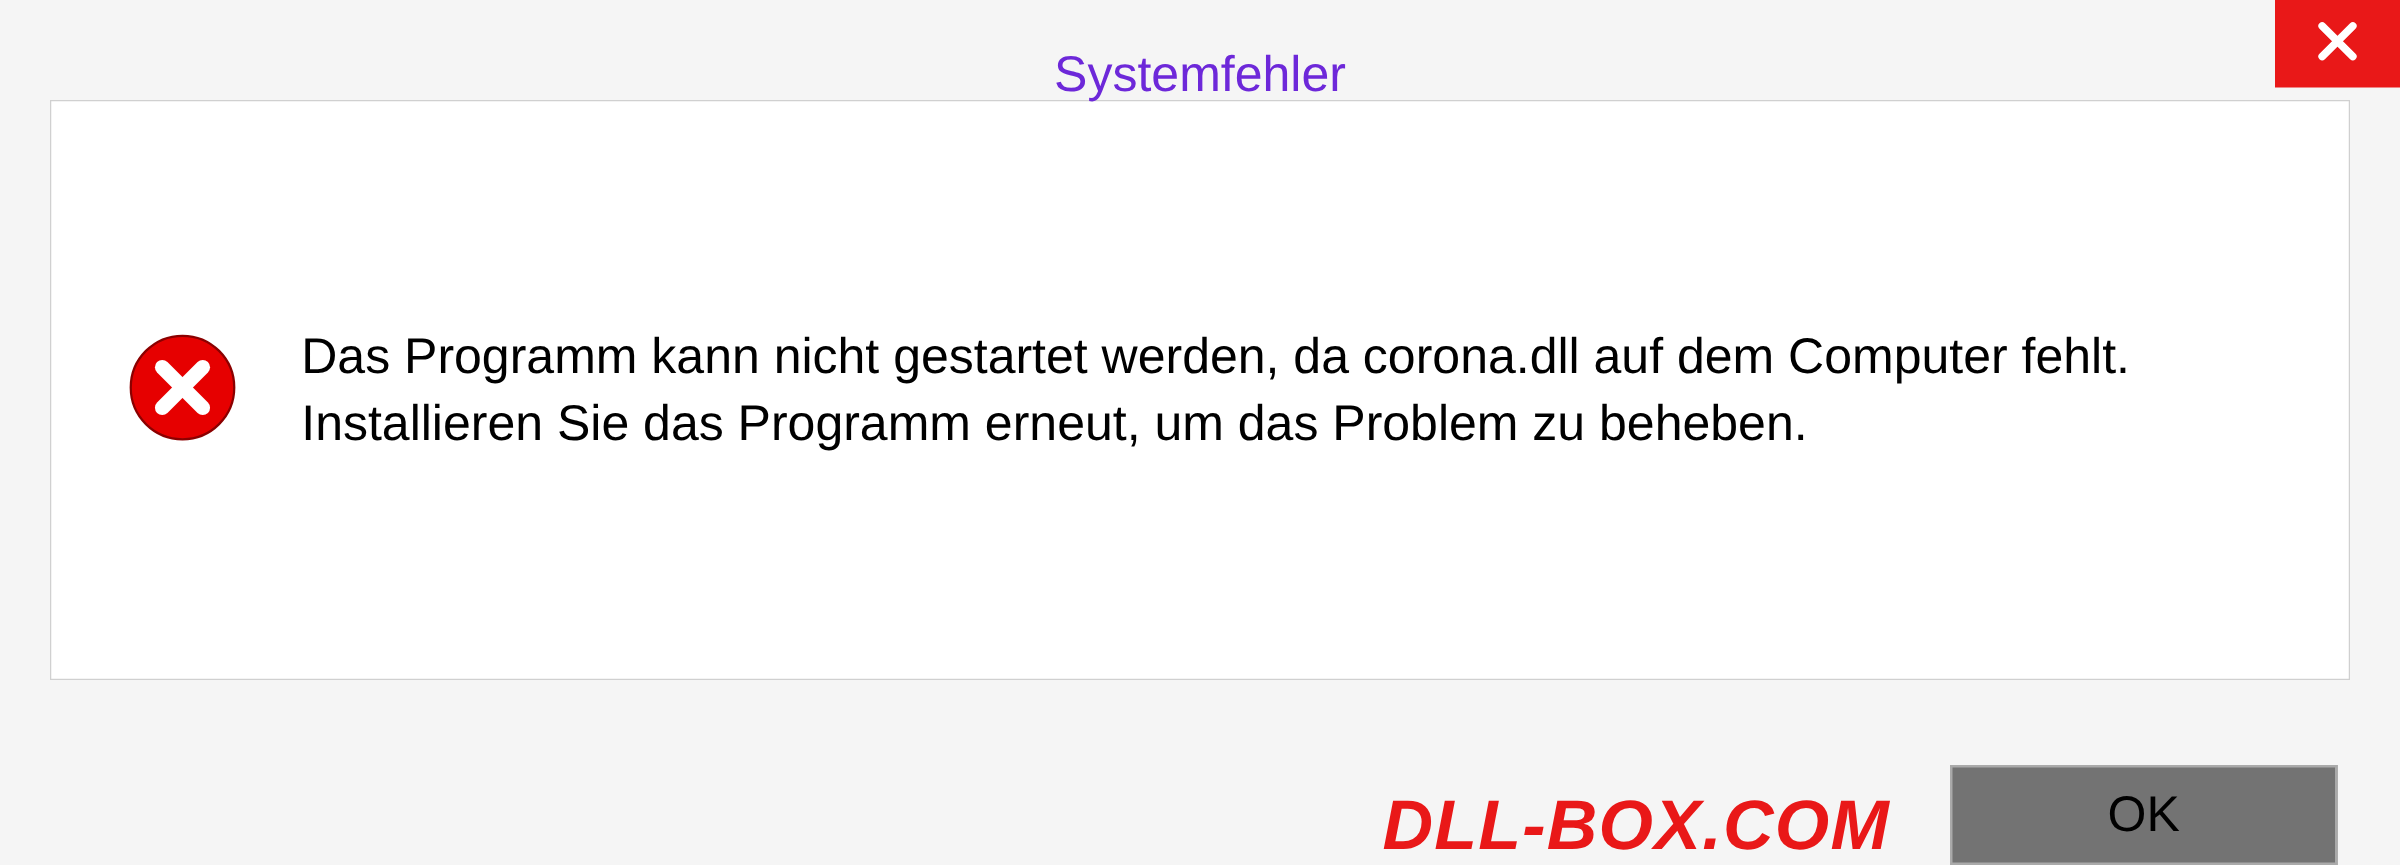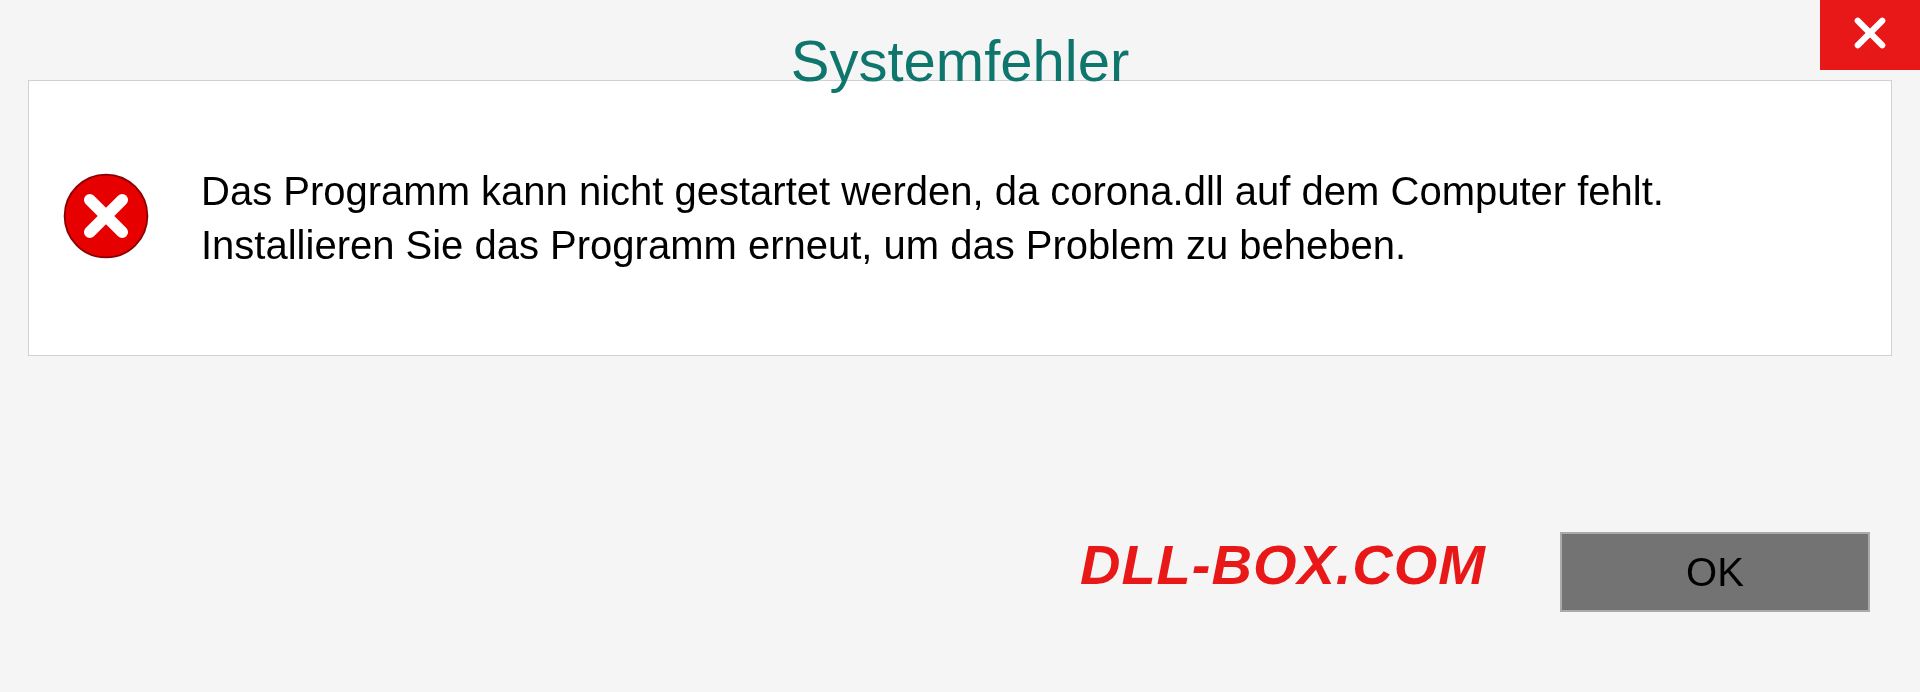--- a/index.html
+++ b/index.html
@@ -22,49 +22,49 @@
       position: relative;
     }
     .titlebar {
       height: 80px;
       display: flex;
       align-items: center;
       justify-content: center;
       position: relative;
     }
     .title-text {
-      font-size: 58px;
+      font-size: 40px;
       font-weight: 400;
-      color: #0f766e;
+      color: #6d28d9;
       margin-top: 41px;
     }
     .close-button {
       position: absolute;
       right: 0;
       top: 0;
       width: 100px;
       height: 70px;
       background: #e91818;
       display: flex;
       align-items: center;
       justify-content: center;
       cursor: pointer;
     }
     .close-button svg {
       width: 42px;
       height: 42px;
     }
     .content-area {
-      margin: 0 28px;
+      margin: 0 40px;
       background: #fff;
       border: 1px solid #d0d0d0;
-      height: 276px;
+      height: 464px;
       display: flex;
       align-items: center;
-      padding: 40px 32px;
+      padding: 40px 60px;
     }
     .error-icon-wrap {
       flex-shrink: 0;
       margin-right: 50px;
     }
     .error-icon-wrap svg {
       width: 90px;
       height: 90px;
     }
     .message-text {
@@ -72,24 +72,24 @@
       line-height: 1.35;
       color: #000;
     }
     .footer-bar {
       position: absolute;
       bottom: 0;
       left: 0;
       right: 0;
       height: 160px;
       display: flex;
-      align-items: flex-start;
+      align-items: flex-end;
       justify-content: flex-end;
       padding: 0 50px;
-      gap: 74px;
+      gap: 48px;
     }
     .watermark {
       font-size: 56px;
       font-weight: 800;
       font-style: italic;
       color: #e91818;
       letter-spacing: 1px;
       font-family: Arial, sans-serif;
     }
     .ok-button {

